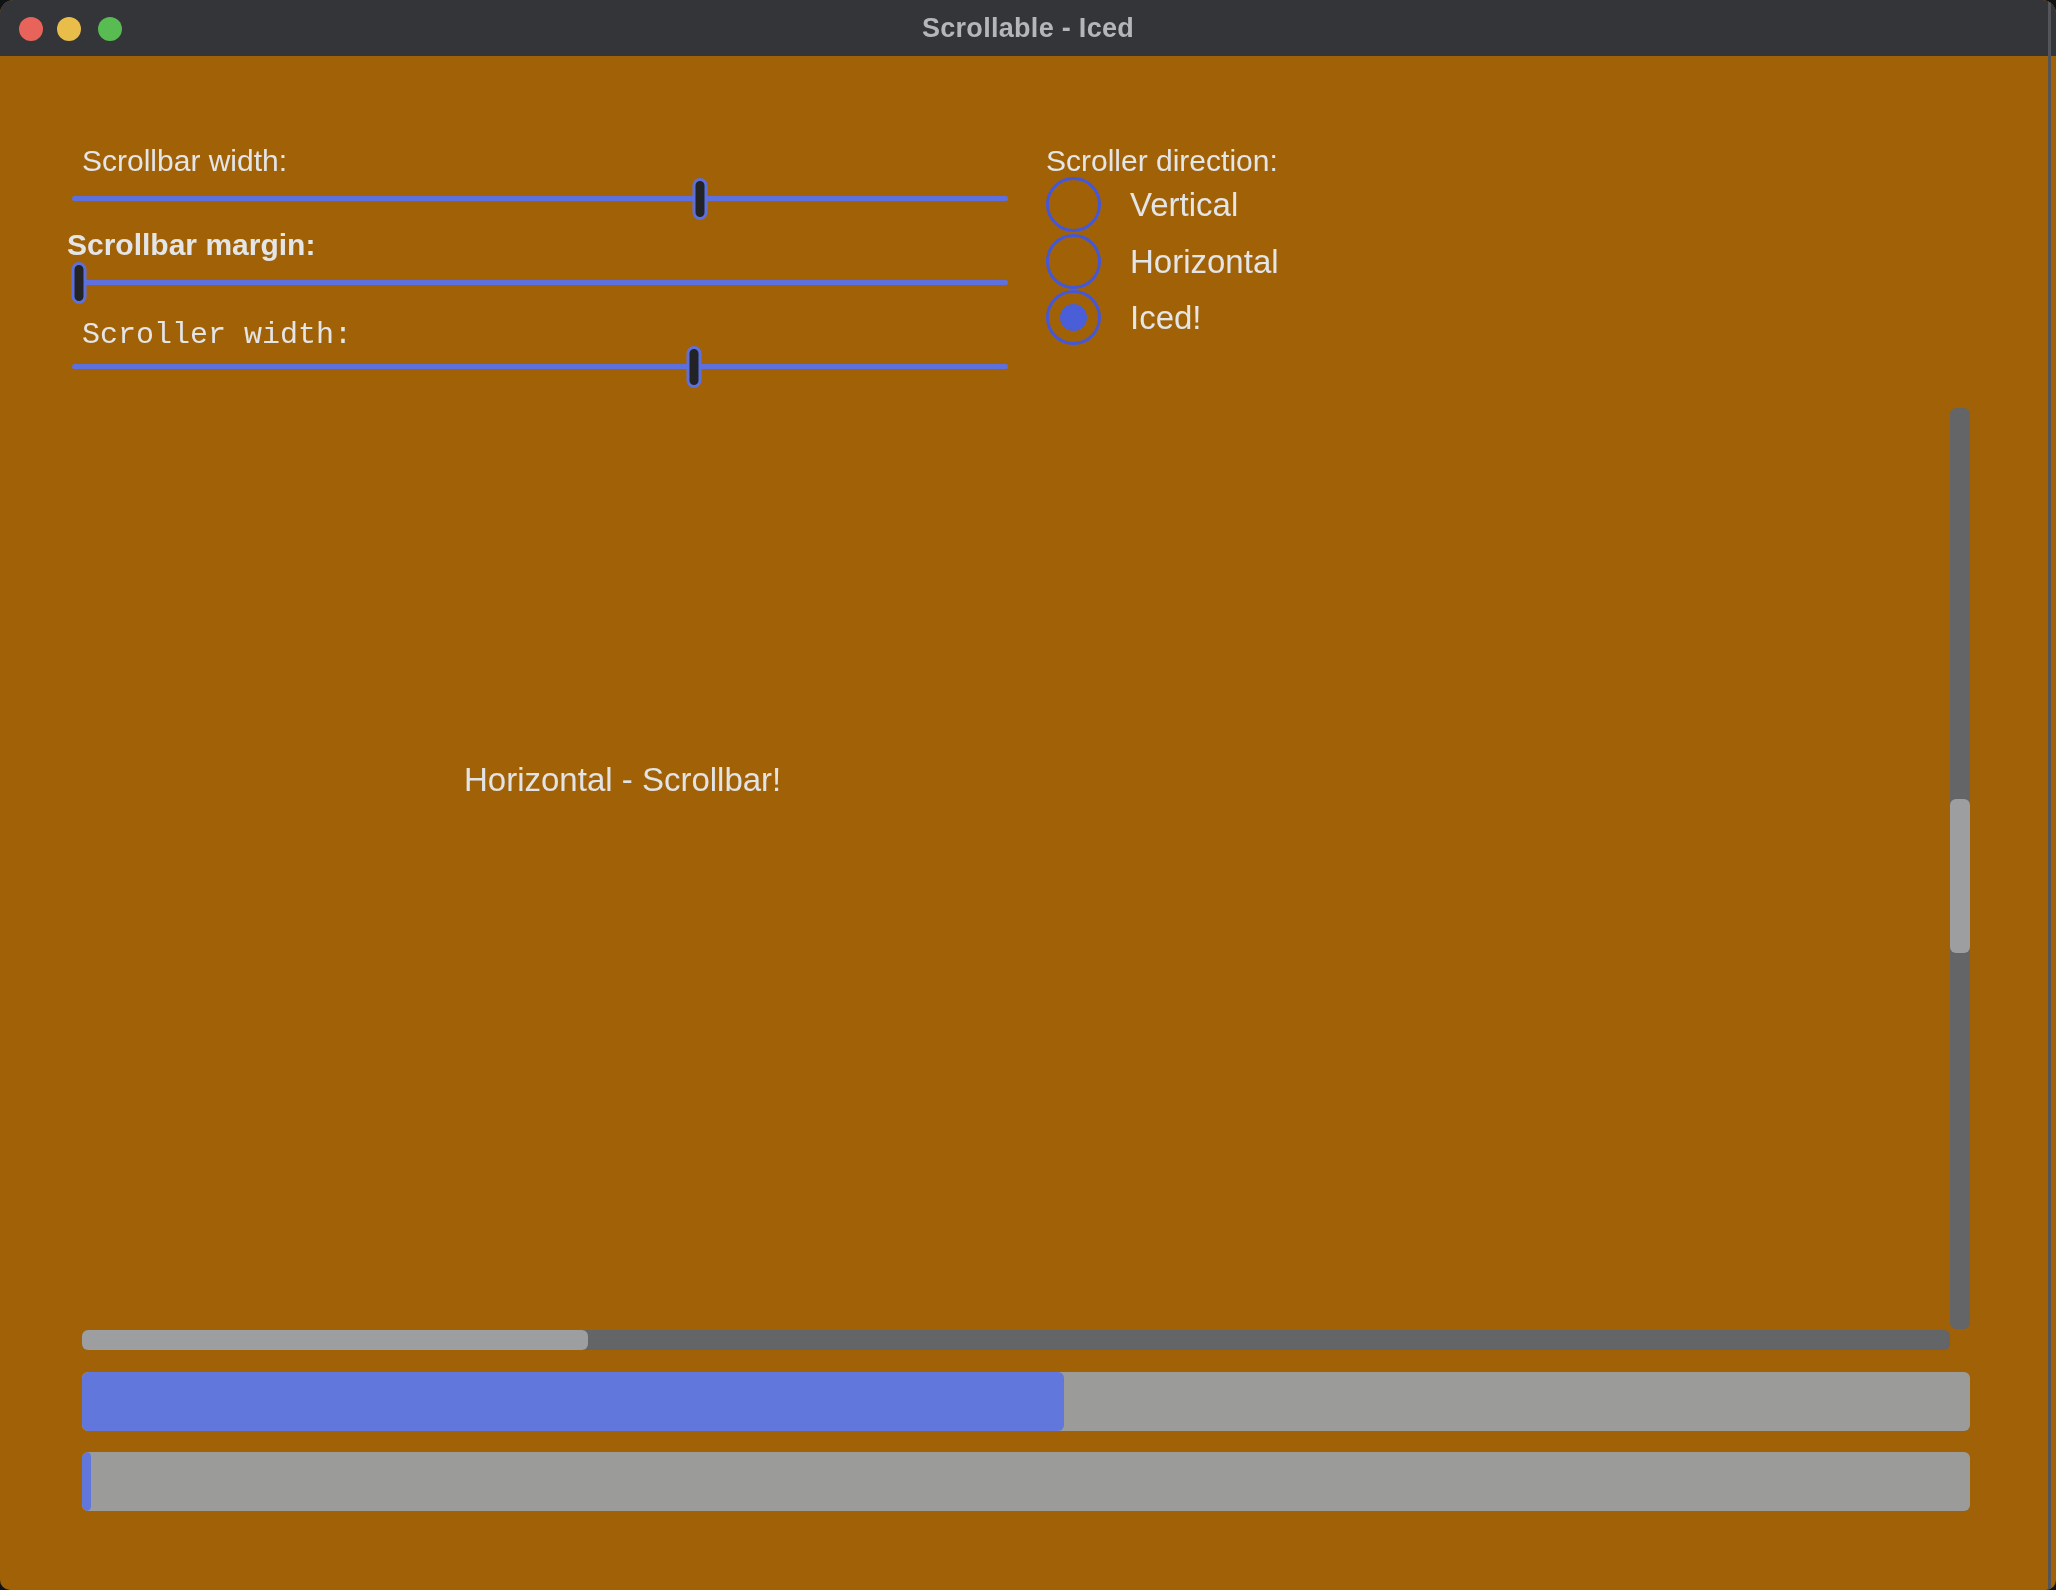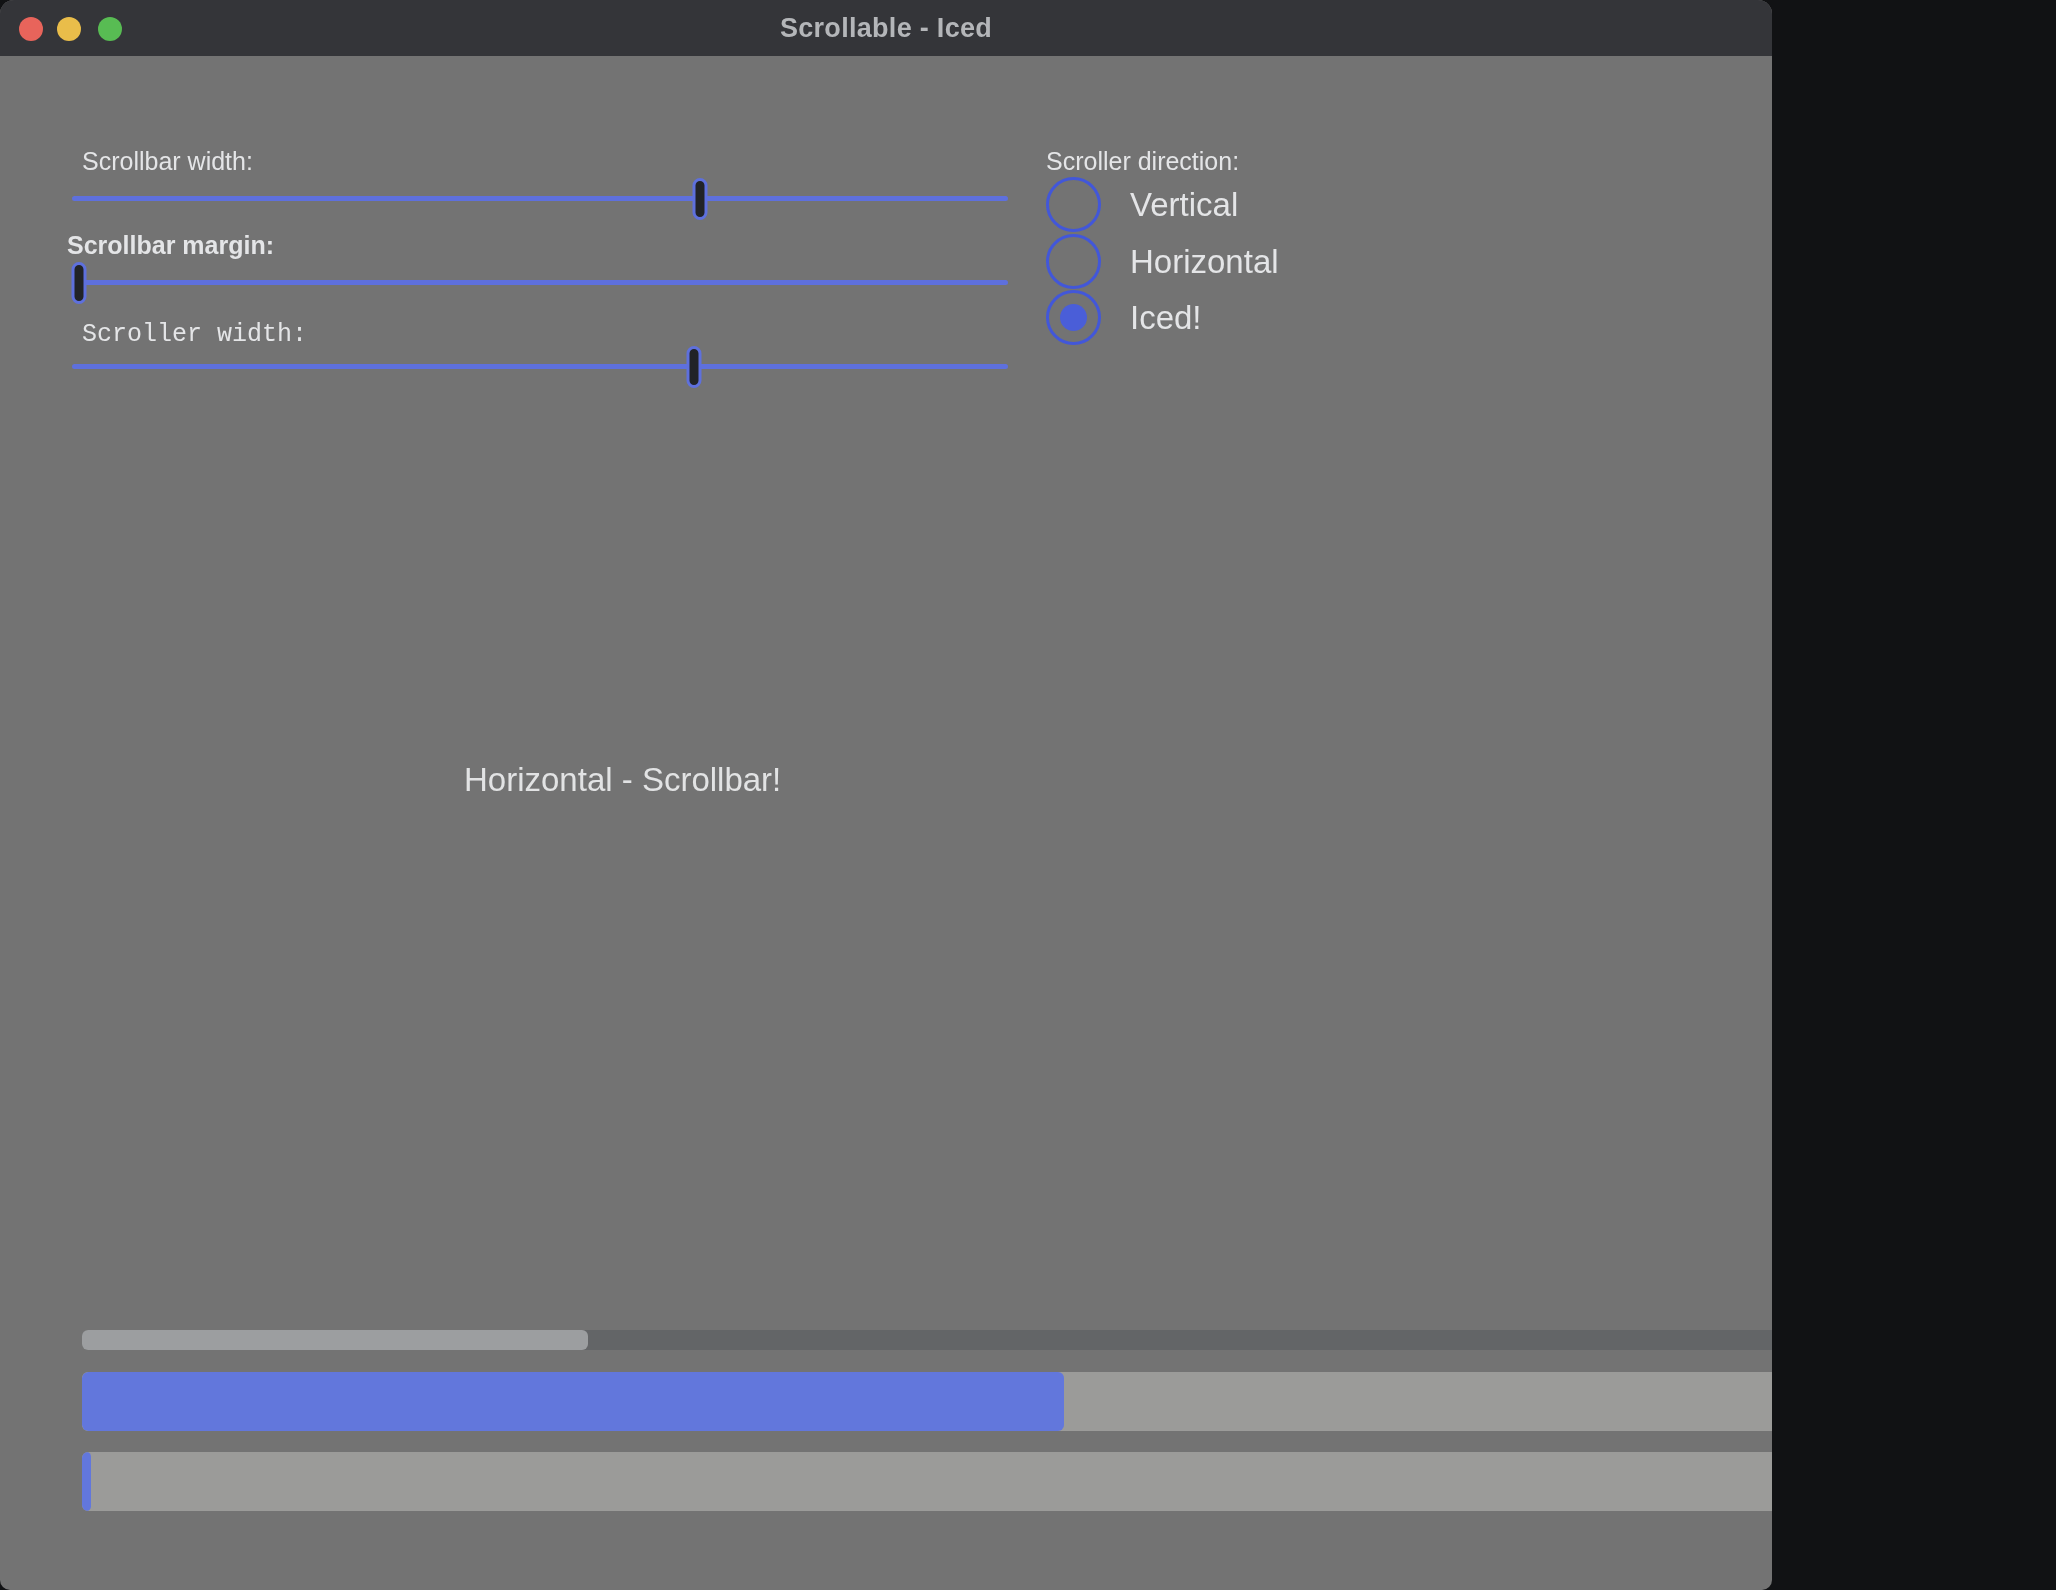--- a/index.html
+++ b/index.html
@@ -1,34 +1,34 @@
 <!DOCTYPE html>
 <html><head>
 <meta charset="utf-8">
 <style>
   html,body { margin:0; padding:0; background:#111214; }
   body { width:2056px; height:1590px; position:relative; font-family:"Liberation Sans", sans-serif; }
 
-  .window { position:absolute; left:0; top:0; width:1760px; height:1590px;
-            background:#737373; border-radius:14px 14px 10px 10px; overflow:hidden;padding-left:12px; }
+  .window { position:absolute; left:0; top:0; width:2056px; height:1590px;
+            background:#a16207; border-radius:14px 14px 10px 10px; overflow:hidden; }
 
   .right-edge { position:absolute; top:0; bottom:0; left:2048px; width:3px; background:#53555a; }
 
   
   .titlebar { position:absolute; left:0; top:0; right:0; height:56px; background:#343539; }
   .title { position:absolute; left:0; right:0; top:0; height:56px;
            display:flex; align-items:center; justify-content:center;
            color:#b4b6b9; font-size:27px; font-weight:bold; letter-spacing:.3px; }
   .light { position:absolute; top:17px; width:24px; height:24px; border-radius:50%; }
   .light.close { left:19px; background:#e8645b; }
   .light.min   { left:57px; background:#e9bd4a; }
   .light.max   { left:98px; background:#58bc53; }
 
   
-  .label { position:absolute; color:#e4e5e7; font-size:25px; white-space:nowrap; line-height:44px; }
+  .label { position:absolute; color:#e4e5e7; font-size:30px; white-space:nowrap; line-height:44px; }
 
   
   .slider-track { position:absolute; left:72px; width:936px; height:5px;
                   background:#5e70dd; border-radius:3px; }
   .slider-handle { position:absolute; top:50%; width:15px; height:42px;
                    background:#212327; border:3px solid #5e70dd; border-radius:9px;
                    transform:translate(-50%,-50%); box-sizing:border-box; }
 
   
   .radio-circle { position:absolute; left:1046px; width:55px; height:55px;

